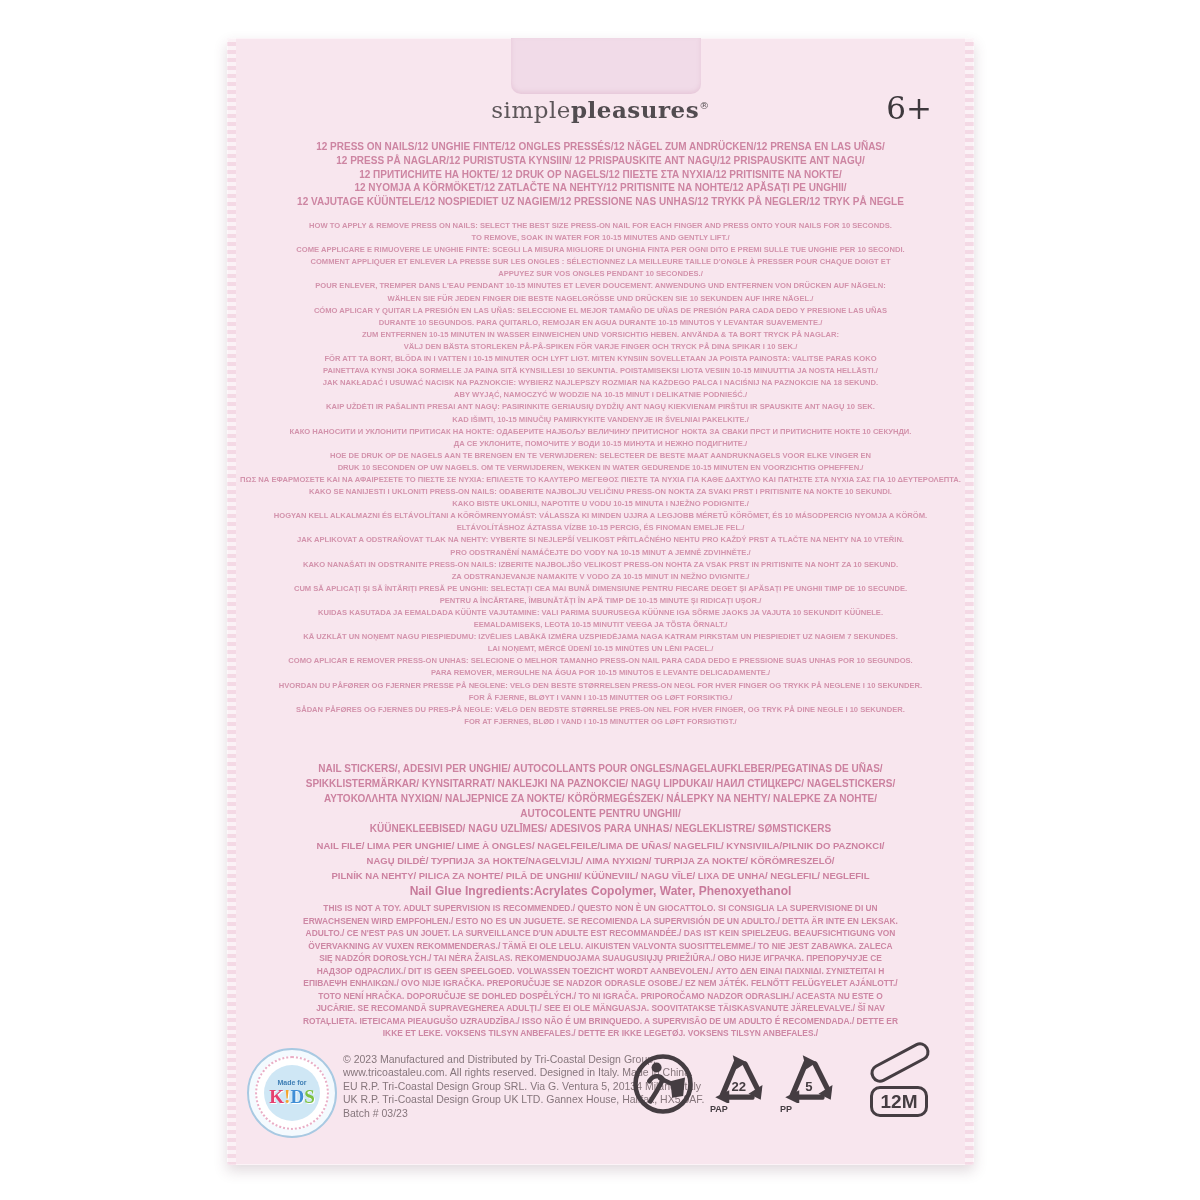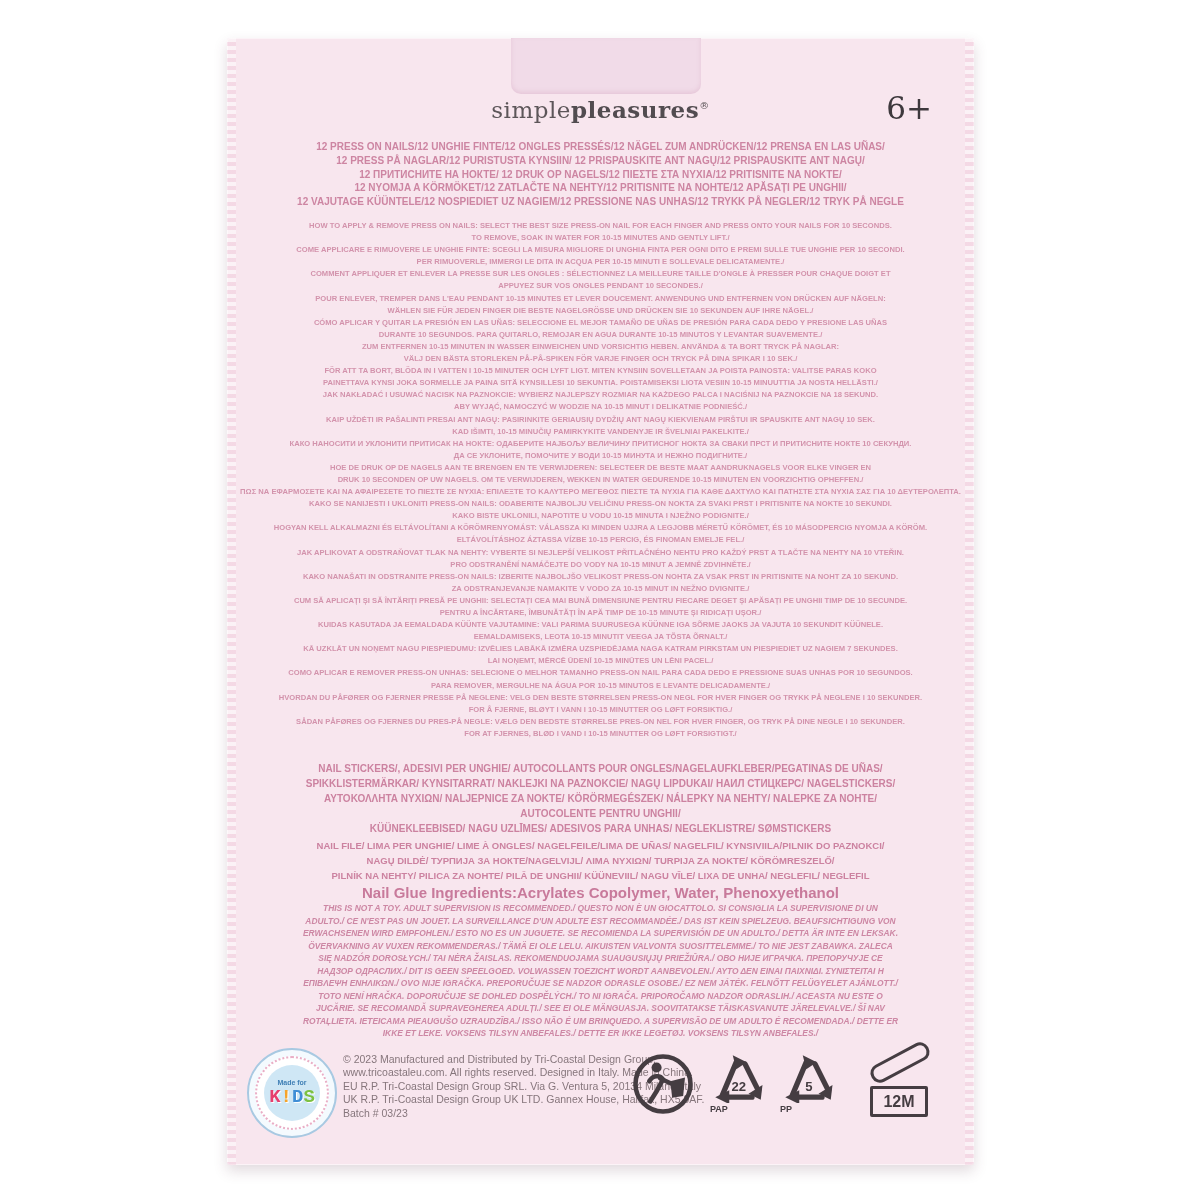--- a/index.html
+++ b/index.html
@@ -41,42 +41,42 @@
   .press{top:102px;font-size:10px;font-weight:700;color:#cd85a2;}
   .press div{line-height:13.8px;}
   .howto{top:182px;font-size:7.6px;font-weight:700;color:#d393ac;}
   .howto div{line-height:12.1px;white-space:nowrap;}
   .stickers{top:723px;font-size:10px;font-weight:700;color:#cc82a0;}
   .stickers div{line-height:15px;}
   .file{top:800px;font-size:9.5px;font-weight:700;color:#cc82a0;}
   .file div{line-height:15px;}
   .glue{
     position:absolute;left:0;top:846px;width:100%;text-align:center;
-    font-size:15px;font-weight:700;color:#c87a9b;
+    font-size:12px;font-weight:700;color:#c87a9b;
   }
   .warning{top:864px;font-size:8.4px;font-weight:700;color:#cd87a4;}
-  .warning div{line-height:12.5px;white-space:nowrap;font-style:italic;}
+  .warning div{line-height:12.5px;white-space:nowrap;}
   .footer{position:absolute;left:0;top:1005px;width:100%;height:110px;}
   
   .kids-badge{
     position:absolute;left:20px;top:5px;width:86px;height:86px;border-radius:50%;
     background:#ffffff;border:2px solid #a8c9e2;
     box-shadow:inset 0 0 0 6px #f4fafe;
     display:flex;flex-direction:column;align-items:center;justify-content:center;
   }
   .kids-badge .ring{
     position:absolute;inset:6px;border-radius:50%;
     border:2px dotted #e49ab8;opacity:.8;
   }
   .kb-inner{
     width:56px;height:56px;border-radius:50%;background:#cfe7f5;
     display:flex;flex-direction:column;align-items:center;justify-content:center;
   }
   .kb-top{font-size:7px;font-weight:700;color:#3f7fb5;}
-  .kb-word{font-size:19px;font-weight:700;font-family:Liberation Mono, monospace;
+  .kb-word{font-size:19px;font-weight:700;font-family:Liberation Serif, serif;
     text-shadow:1px 1px 0 #ffffff;}
   
   .copyright{
     position:absolute;left:116px;top:10px;width:400px;text-align:left;
     font-size:10.5px;color:#86767c;font-weight:400;
   }
   .copyright div{line-height:13.4px;white-space:nowrap;}
   
   .symbols{
     position:absolute;right:40px;top:8px;display:flex;align-items:flex-start;gap:14px;
@@ -85,23 +85,23 @@
   .sym .material{font-size:9px;font-weight:700;color:#453d42;margin-top:1px;}
   .recycle-num{font-family:"Liberation Sans", sans-serif;font-weight:700;}
   .pao{position:relative;width:84px;height:72px;}
   .pao-lid{
     position:absolute;right:2px;top:2px;width:58px;height:13px;
     border:3px solid #453d42;border-radius:9px;transform:rotate(-28deg);
     background:#f8e6ee;
   }
   .pao-jar{
     position:absolute;right:6px;bottom:6px;width:52px;height:25px;
-    border:3px solid #453d42;border-radius:2px;
+    border:3px solid #453d42;border-radius:10px;
     display:flex;align-items:center;justify-content:center;
-    font-size:16px;font-weight:700;color:#453d42;background:#f8e6ee;
+    font-size:19px;font-weight:700;color:#453d42;background:#f8e6ee;
   }
 </style>
 </head>
 <body>
 
 <div class="box">
 
   <div class="flap"></div>
 
   <div class="brand-row">
@@ -114,21 +114,20 @@
       <div>12 PRESS PÅ NAGLAR/12 PURISTUSTA KYNSIIN/ 12 PRISPAUSKITE ANT NAGŲ/12 PRISPAUSKITE ANT NAGŲ/</div>
       <div>12 ПРИТИСНИТЕ НА НОКТЕ/ 12 DRUK OP NAGELS/12 ΠΙΕΣΤΕ ΣΤΑ ΝΥΧΙΑ/12 PRITISNITE NA NOKTE/</div>
       <div>12 NYOMJA A KÖRMÖKET/12 ZATLAČTE NA NEHTY/12 PRITISNITE NA NOHTE/12 APĂSAȚI PE UNGHII/</div>
       <div>12 VAJUTAGE KÜÜNTELE/12 NOSPIEDIET UZ NAGIEM/12 PRESSIONE NAS UNHAS/12 TRYKK PÅ NEGLER/12 TRYK PÅ NEGLE</div>
     </div>
 
   <div class="tblock howto">
       <div>HOW TO APPLY &amp; REMOVE PRESS ON NAILS: SELECT THE BEST SIZE PRESS-ON NAIL FOR EACH FINGER AND PRESS ONTO YOUR NAILS FOR 10 SECONDS.</div>
       <div>TO REMOVE, SOAK IN WATER FOR 10-15 MINUTES AND GENTLY LIFT./</div>
       <div>COME APPLICARE E RIMUOVERE LE UNGHIE FINTE: SCEGLI LA MISURA MIGLIORE DI UNGHIA FINTA PER OGNI DITO E PREMI SULLE TUE UNGHIE PER 10 SECONDI.</div>
-      <div>PER RIMUOVERLE, IMMERGI LE DITA IN ACQUA PER 10-15 MINUTI E SOLLEVALE DELICATAMENTE./</div>
       <div>COMMENT APPLIQUER ET ENLEVER LA PRESSE SUR LES ONGLES : SÉLECTIONNEZ LA MEILLEURE TAILLE D'ONGLE À PRESSER POUR CHAQUE DOIGT ET</div>
       <div>APPUYEZ SUR VOS ONGLES PENDANT 10 SECONDES./</div>
       <div>POUR ENLEVER, TREMPER DANS L'EAU PENDANT 10-15 MINUTES ET LEVER DOUCEMENT. ANWENDUNG UND ENTFERNEN VON DRÜCKEN AUF NÄGELN:</div>
       <div>WÄHLEN SIE FÜR JEDEN FINGER DIE BESTE NAGELGRÖSSE UND DRÜCKEN SIE 10 SEKUNDEN AUF IHRE NÄGEL./</div>
       <div>CÓMO APLICAR Y QUITAR LA PRESIÓN EN LAS UÑAS: SELECCIONE EL MEJOR TAMAÑO DE UÑAS DE PRESIÓN PARA CADA DEDO Y PRESIONE LAS UÑAS</div>
       <div>DURANTE 10 SEGUNDOS. PARA QUITARLO, REMOJAR EN AGUA DURANTE 10-15 MINUTOS Y LEVANTAR SUAVEMENTE./</div>
       <div>ZUM ENTFERNEN 10-15 MINUTEN IN WASSER EINWEICHEN UND VORSICHTIG HEBEN. ANVÄNDA &amp; TA BORT TRYCK PÅ NAGLAR:</div>
       <div>VÄLJ DEN BÄSTA STORLEKEN PÅ-PÅ-SPIKEN FÖR VARJE FINGER OCH TRYCK PÅ DINA SPIKAR I 10 SEK./</div>
       <div>FÖR ATT TA BORT, BLÖDA IN I VATTEN I 10-15 MINUTER OCH LYFT LIGT. MITEN KYNSIIN SOVELLETAAN JA POISTA PAINOSTA: VALITSE PARAS KOKO</div>
       <div>PAINETTAVA KYNSI JOKA SORMELLE JA PAINA SITÄ KYNSILLESI 10 SEKUNTIA. POISTAMISEKSI LIOTA VESIIN 10-15 MINUUTTIA JA NOSTA HELLÄSTI./</div>
@@ -174,22 +173,22 @@
   <div class="tblock file">
       <div>NAIL FILE/ LIMA PER UNGHIE/ LIME À ONGLES/ NAGELFEILE/LIMA DE UÑAS/ NAGELFIL/ KYNSIVIILA/PILNIK DO PAZNOKCI/</div>
       <div>NAGŲ DILDĖ/ ТУРПИЈА ЗА НОКТЕ/NAGELVIJL/ ΛΙΜΑ ΝΥΧΙΩΝ/ TURPIJA ZA NOKTE/ KÖRÖMRESZELŐ/</div>
       <div>PILNÍK NA NEHTY/ PILICA ZA NOHTE/ PILĂ DE UNGHII/ KÜÜNEVIIL/ NAGU VĪLE/ LIXA DE UNHA/ NEGLEFIL/ NEGLEFIL</div>
     </div>
 
   <div class="glue">Nail Glue Ingredients:Acrylates Copolymer, Water, Phenoxyethanol</div>
 
   <div class="tblock warning">
       <div>THIS IS NOT A TOY. ADULT SUPERVISION IS RECOMMENDED./ QUESTO NON È UN GIOCATTOLO. SI CONSIGLIA LA SUPERVISIONE DI UN</div>
+      <div>ERWACHSENEN WIRD EMPFOHLEN./ ESTO NO ES UN JUGUETE. SE RECOMIENDA LA SUPERVISIÓN DE UN ADULTO./ DETTA ÄR INTE EN LEKSAK.</div>
       <div>ADULTO./ CE N'EST PAS UN JOUET. LA SURVEILLANCE D'UN ADULTE EST RECOMMANDÉE./ DAS IST KEIN SPIELZEUG. BEAUFSICHTIGUNG VON</div>
-      <div>ERWACHSENEN WIRD EMPFOHLEN./ ESTO NO ES UN JUGUETE. SE RECOMIENDA LA SUPERVISIÓN DE UN ADULTO./ DETTA ÄR INTE EN LEKSAK.</div>
       <div>ÖVERVAKNING AV VUXEN REKOMMENDERAS./ TÄMÄ EI OLE LELU. AIKUISTEN VALVONTA SUOSITTELEMME./ TO NIE JEST ZABAWKA. ZALECA</div>
       <div>SIĘ NADZÓR DOROSŁYCH./ TAI NĖRA ŽAISLAS. REKOMENDUOJAMA SUAUGUSIŲJŲ PRIEŽIŪRA./ ОВО НИЈЕ ИГРАЧКА. ПРЕПОРУЧУЈЕ СЕ</div>
       <div>НАДЗОР ОДРАСЛИХ./ DIT IS GEEN SPEELGOED. VOLWASSEN TOEZICHT WORDT AANBEVOLEN./ ΑΥΤΟ ΔΕΝ ΕΙΝΑΙ ΠΑΙΧΝΙΔΙ. ΣΥΝΙΣΤΕΙΤΑΙ Η</div>
       <div>ΕΠΙΒΛΕΨΗ ΕΝΗΛΙΚΩΝ./ OVO NIJE IGRAČKA. PREPORUČUJE SE NADZOR ODRASLE OSOBE./ EZ NEM JÁTÉK. FELNŐTT FELÜGYELET AJÁNLOTT./</div>
       <div>TOTO NENÍ HRAČKA. DOPORUČUJE SE DOHLED DOSPĚLÝCH./ TO NI IGRAČA. PRIPOROČAMO NADZOR ODRASLIH./ ACEASTA NU ESTE O</div>
       <div>JUCĂRIE. SE RECOMANDĂ SUPRAVEGHEREA ADULȚI./ SEE EI OLE MÄNGUASJA. SOOVITATAKSE TÄISKASVANUTE JÄRELEVALVE./ ŠĪ NAV</div>
       <div>ROTAĻLIETA. IETEICAMA PIEAUGUŠO UZRAUDZĪBA./ ISSO NÃO É UM BRINQUEDO. A SUPERVISÃO DE UM ADULTO É RECOMENDADA./ DETTE ER</div>
       <div>IKKE ET LEKE. VOKSENS TILSYN ANBEFALES./ DETTE ER IKKE LEGETØJ. VOKSENS TILSYN ANBEFALES./</div>
     </div>
 

